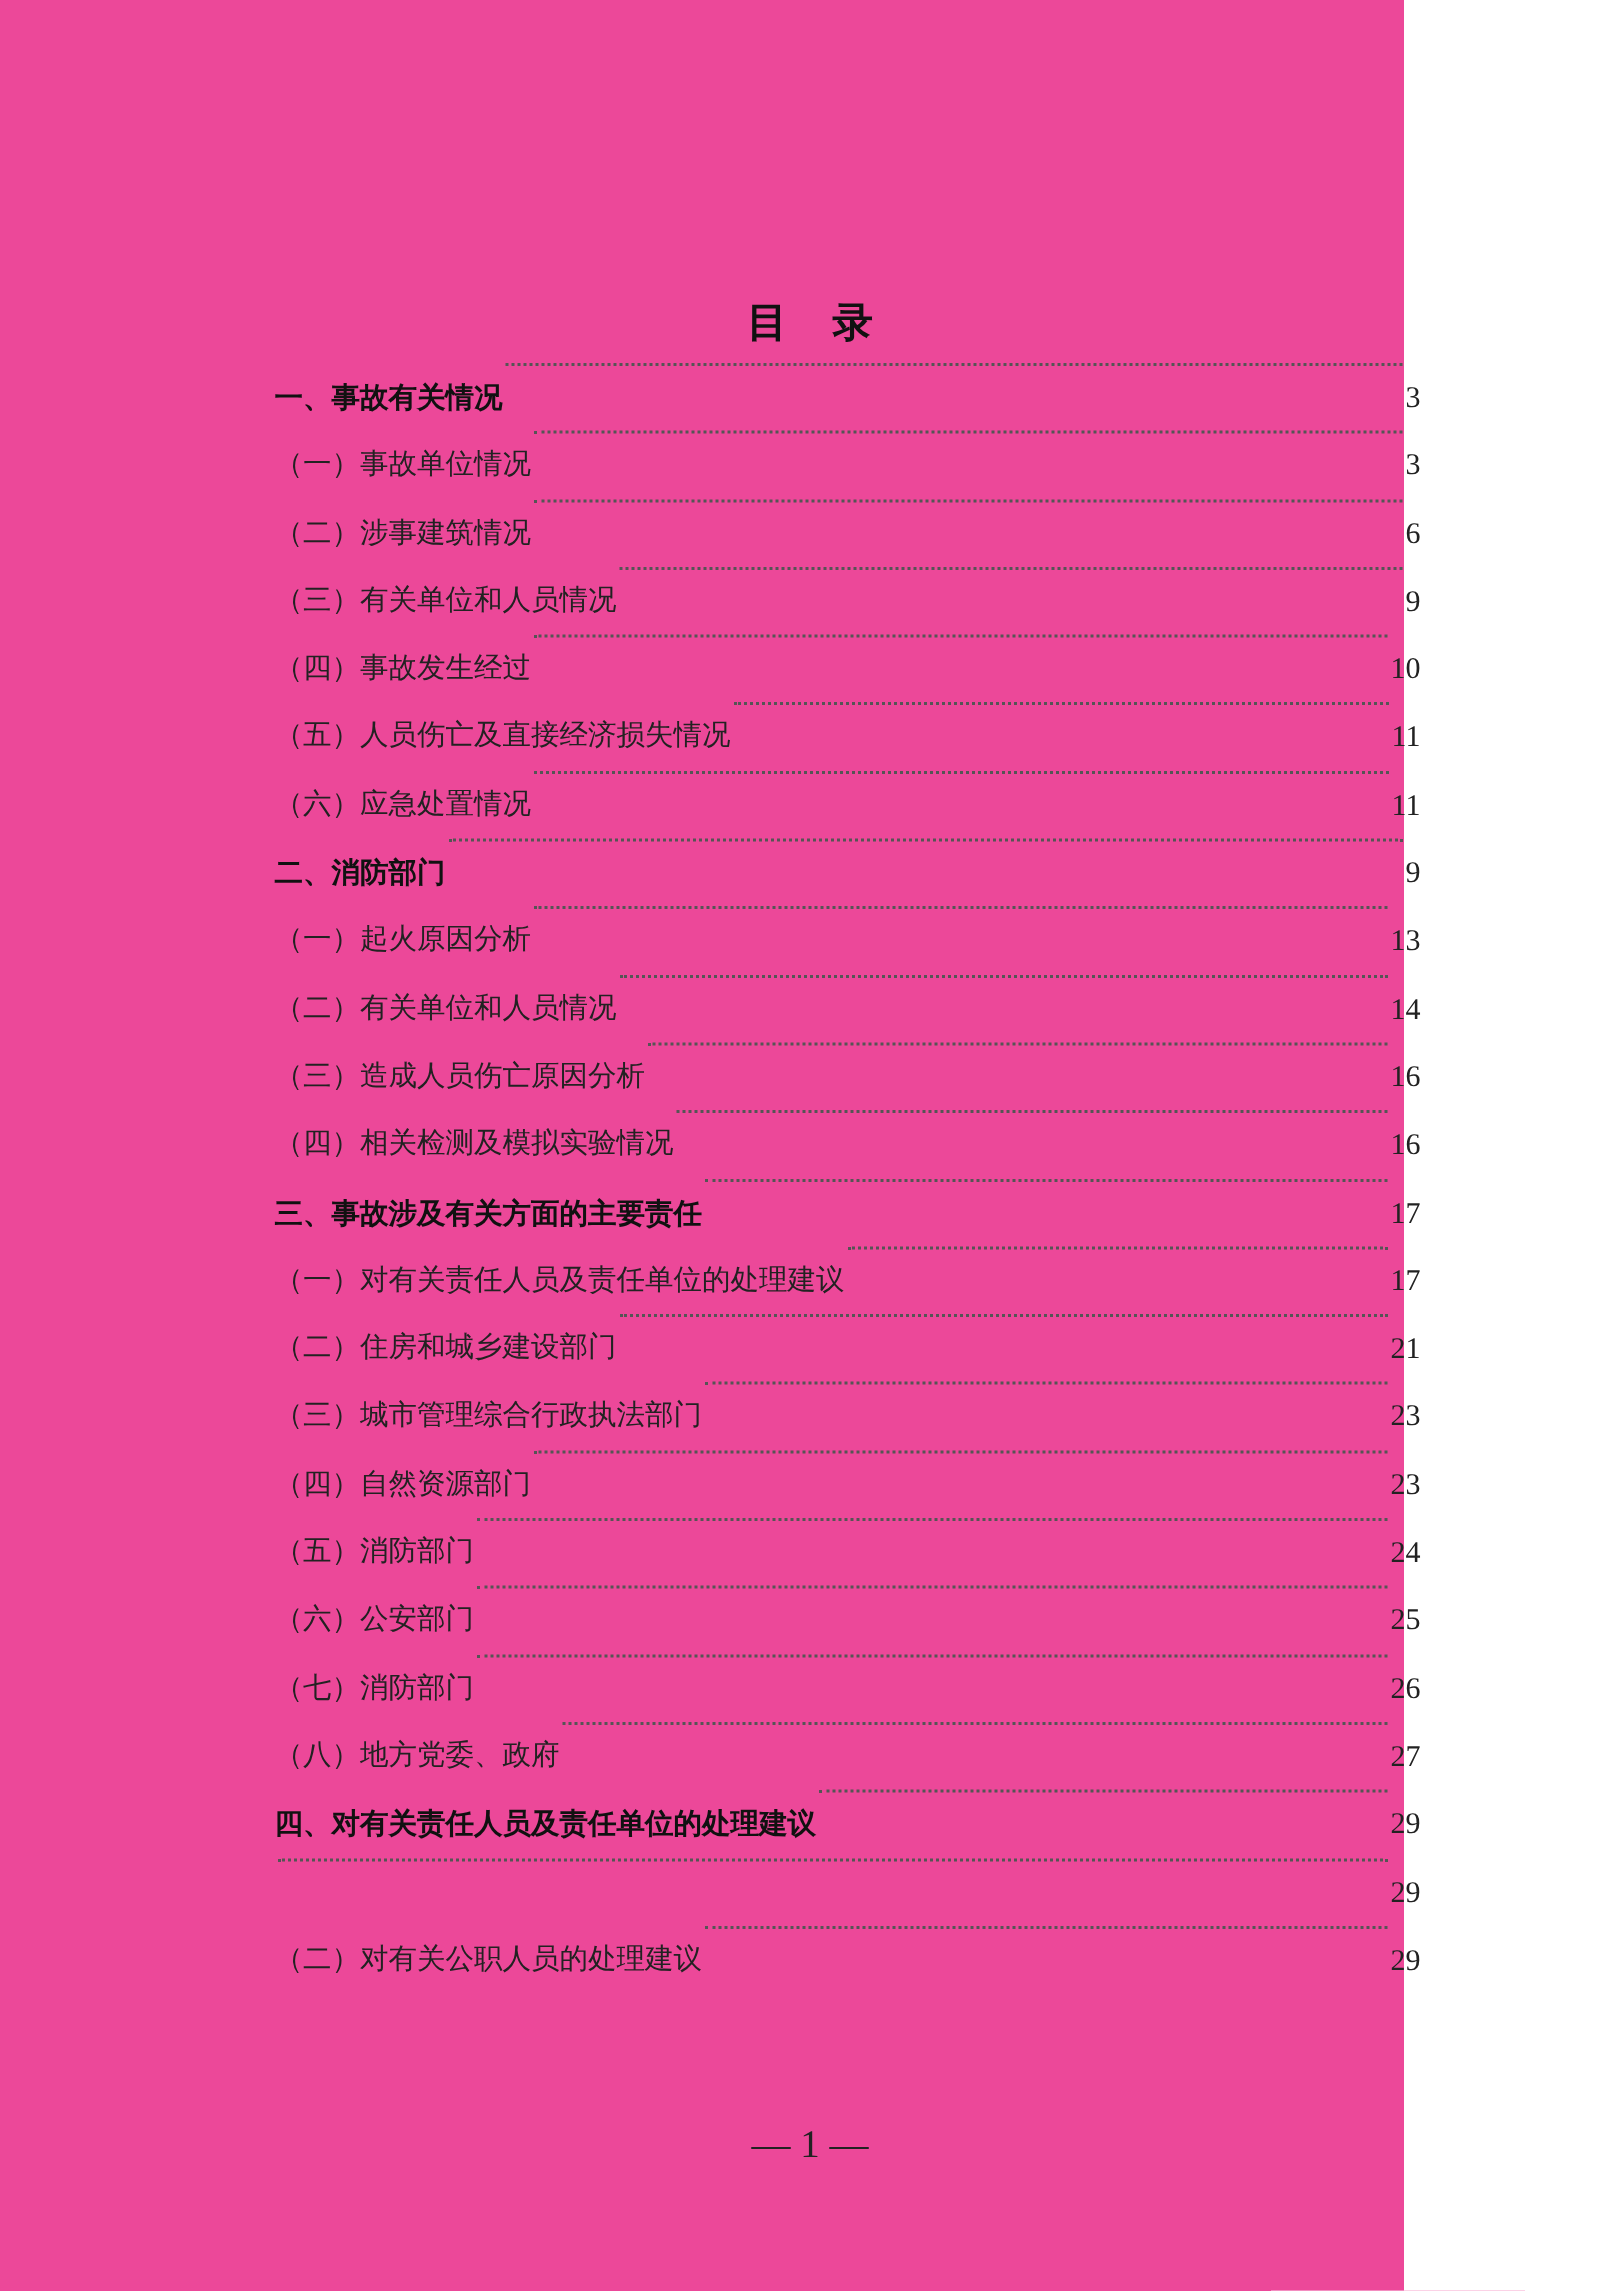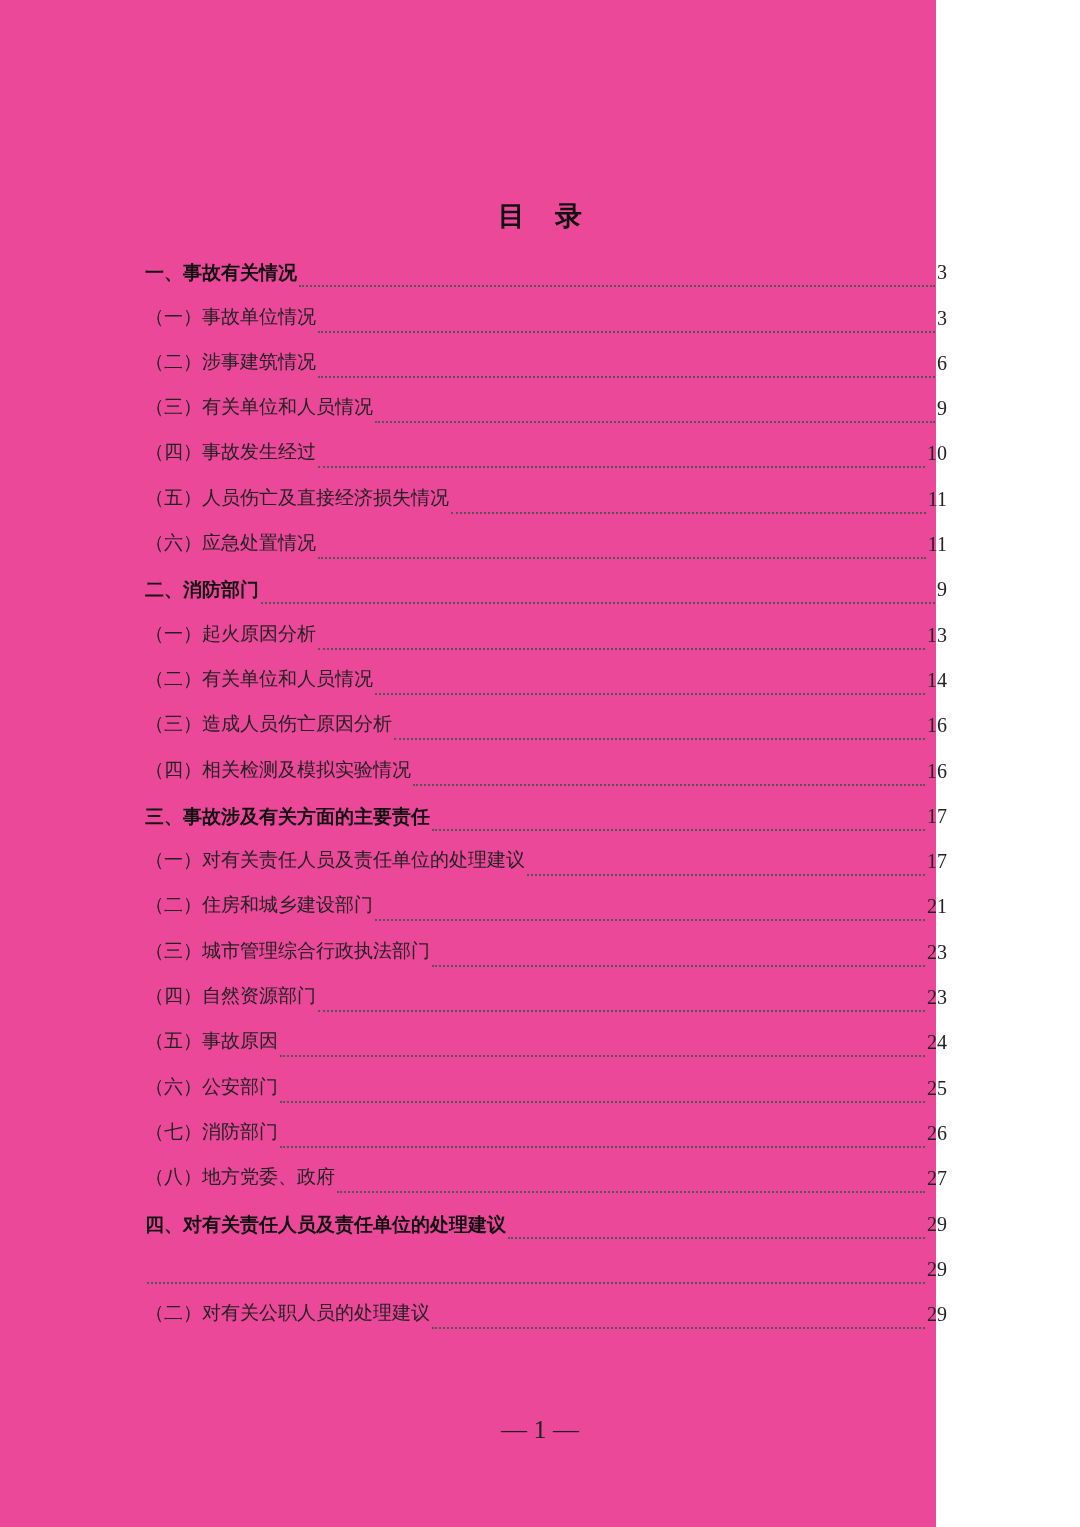--- a/index.html
+++ b/index.html
@@ -42,33 +42,34 @@
       position: absolute;
       left: 145px;
       top: 246px;
       width: 802px;
       margin: 0;
       padding: 0;
       list-style: none;
     }
     .toc-entry {
       display: flex;
-      align-items: flex-end;
+      align-items: flex-start;
       height: 45.3px;
       line-height: 38px;
       font-size: 19px;
       white-space: nowrap;
+      margin-left: 38px;
     }
     .toc-entry.level-1 .toc-text {
       font-family: "DejaVu Sans", "Liberation Sans", sans-serif;
       font-weight: bold;
       color: #111;
     }
     .toc-entry.level-2 .toc-text {
-      font-family: Liberation Mono, monospace;
+      font-family: Liberation Serif, serif;
       color: #222;
     }
     .toc-text {
       flex: 0 0 auto;
     }
     .toc-leader {
       flex: 1 1 auto;
       overflow: hidden;
       margin: 0 2px;
       border-bottom: 2px dotted #555;
@@ -182,21 +183,21 @@
       <span class="toc-text">（三）城市管理综合行政执法部门</span>
       <span class="toc-leader"></span>
       <span class="toc-page">23</span>
     </li>
     <li class="toc-entry level-2">
       <span class="toc-text">（四）自然资源部门</span>
       <span class="toc-leader"></span>
       <span class="toc-page">23</span>
     </li>
     <li class="toc-entry level-2">
-      <span class="toc-text">（五）事故原因</span>
+      <span class="toc-text">（五）消防部门</span>
       <span class="toc-leader"></span>
       <span class="toc-page">24</span>
     </li>
     <li class="toc-entry level-2">
       <span class="toc-text">（六）公安部门</span>
       <span class="toc-leader"></span>
       <span class="toc-page">25</span>
     </li>
     <li class="toc-entry level-2">
       <span class="toc-text">（七）消防部门</span>

